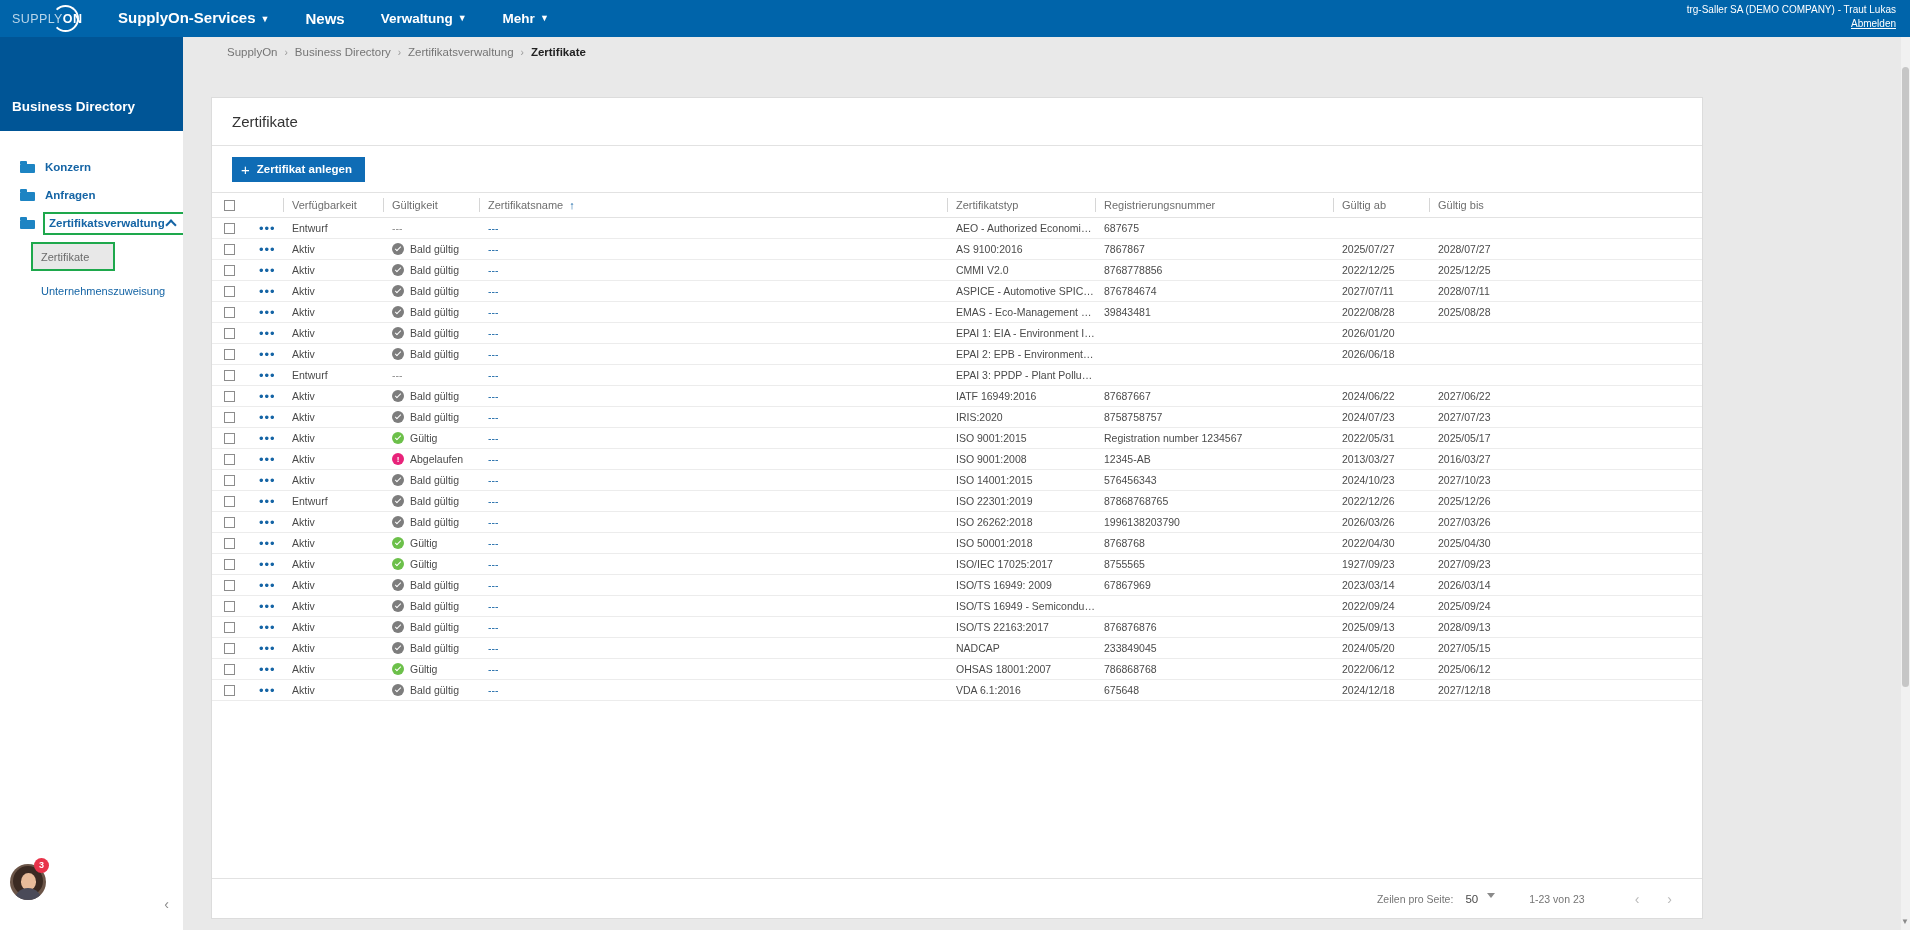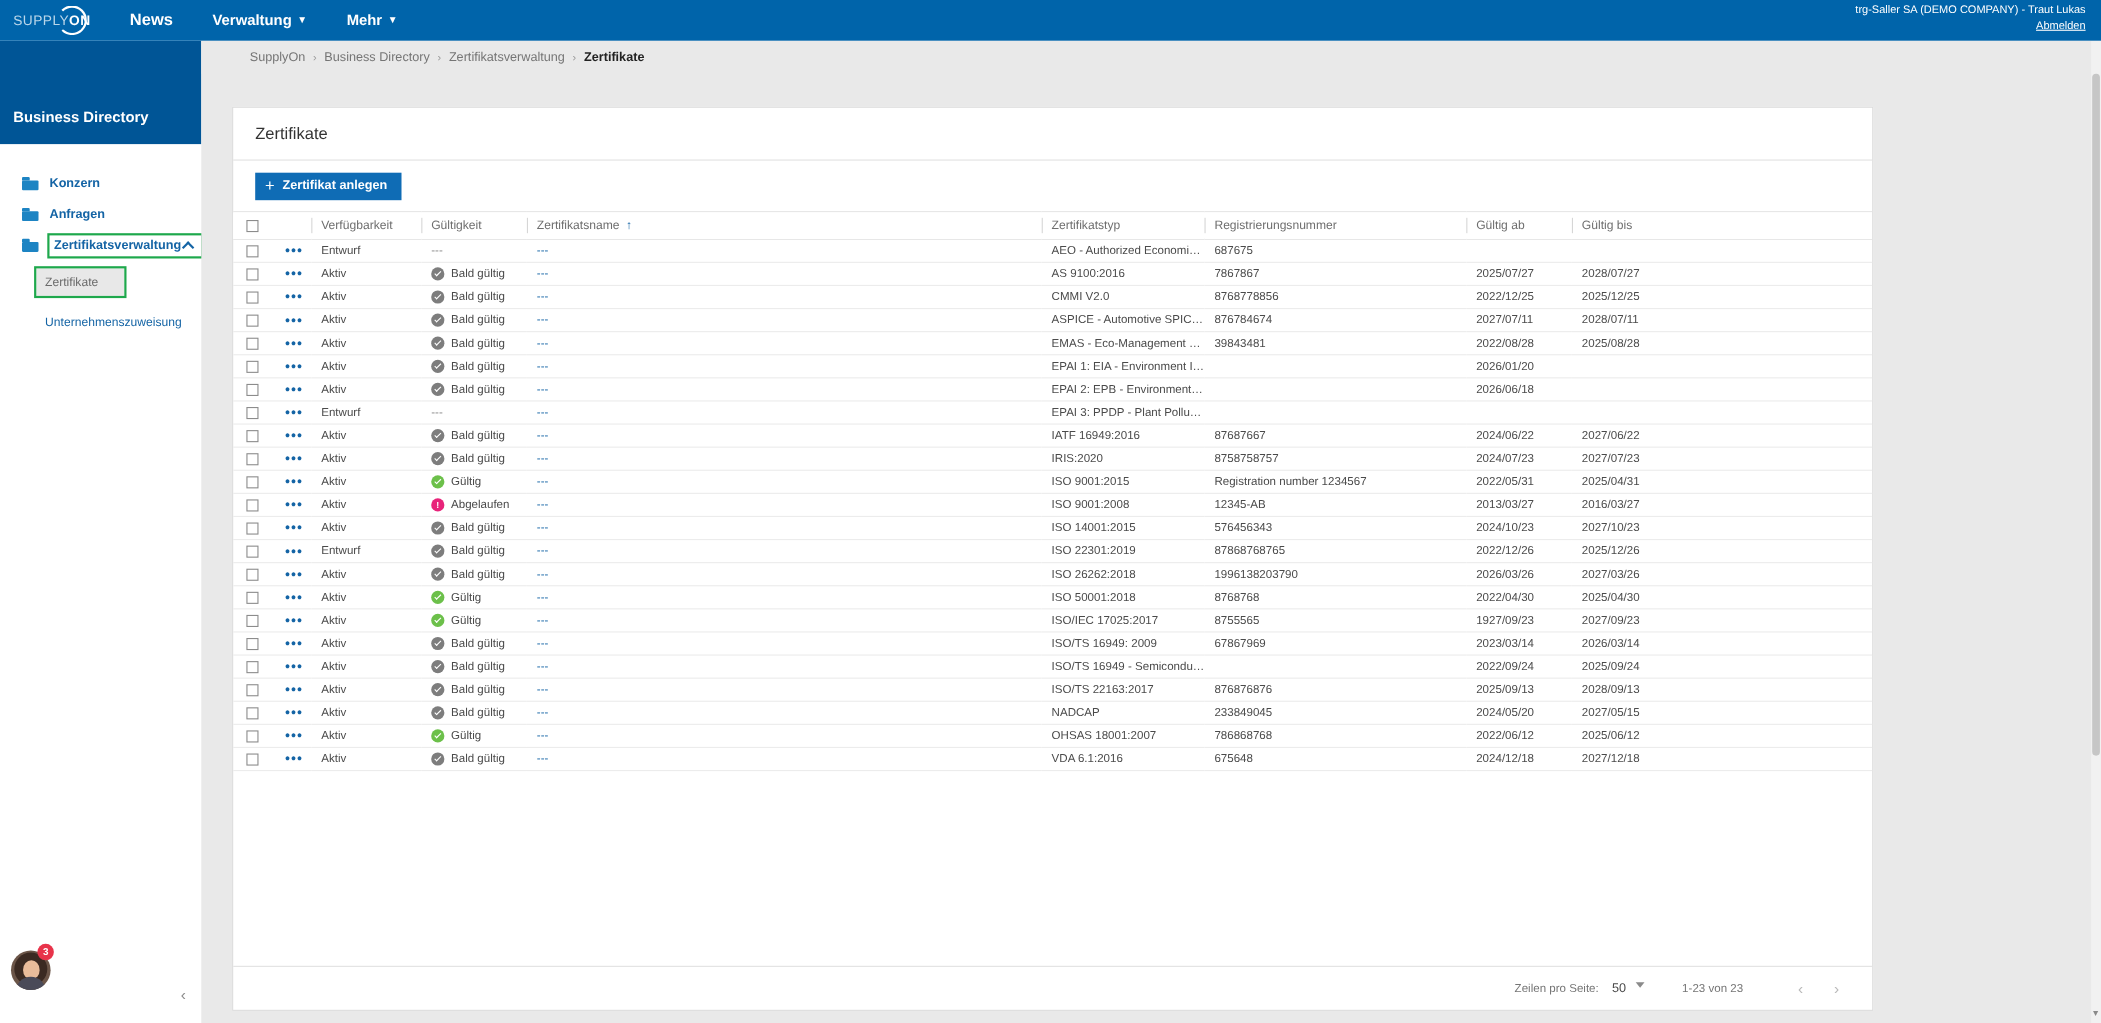--- a/index.html
+++ b/index.html
@@ -88,21 +88,21 @@
     transform: rotate(45deg); margin-top: 3px; margin-right: 3px;
   }
   .sub-item {
     margin-left: 33px; width: 80px; height: 25px;
     display: flex; align-items: center; padding-left: 8px;
     cursor: pointer;
   }
   .sub-item.active { background: #e8e8e8; }
   .sub-item.active .sub-label { color: #6b6b6b; }
   .sub-label { font-size: 11px; color: #1464a5; }
-  .sub-item2 { margin-left: 33px; height: 26px; display:flex; align-items:flex-end; padding-left: 8px; cursor: pointer;}
+  .sub-item2 { margin-left: 33px; height: 26px; display:flex; align-items:flex-start; padding-left: 8px; cursor: pointer; margin-top: 12px;}
   .sub-item2 .sub-label { font-size: 11px; color: #1464a5; }
 
   
   .avatar {
     position: absolute; left: 10px; bottom: 30px; width: 36px; height: 36px;
     border-radius: 50%; background: #6b5548; overflow: hidden;
     cursor: pointer;
   }
   .avatar .hair { position:absolute; left:3px; top:2px; width:30px; height:30px; border-radius:50%; background:#3b2a22;}
   .avatar .face { position:absolute; left:11px; top:9px; width:15px; height:17px; border-radius:50% 50% 45% 45%; background:#e9bc9a;}
@@ -215,20 +215,23 @@
 <body>
 
 <div class="topbar">
   <div class="logo-wrap">
     <div class="logo-text">
       <span>SUPPLY</span><b>ON</b>
     </div>
     <div class="logo-ring"></div>
   </div>
   <div class="nav-items">
+    <div class="nav-item">
+      <span>SupplyOn-Services</span><span class="caret">▼</span>
+    </div>
     <div class="nav-item">
       <span>News</span>
     </div>
     <div class="nav-item small">
       <span>Verwaltung</span><span class="caret">▼</span>
     </div>
     <div class="nav-item small">
       <span>Mehr</span><span class="caret">▼</span>
     </div>
   </div>
@@ -541,21 +544,21 @@
                 <span class="sicon valid">
                   <span class="chk"></span>
                 </span>
                 <span>Gültig</span>
               </span>
             </td>
             <td><span class="dash">---</span></td>
             <td>ISO 9001:2015</td>
             <td>Registration number 1234567</td>
             <td>2022/05/31</td>
-            <td>2025/04/31</td>
+            <td>2025/05/17</td>
           </tr>
           <tr>
             <td style="padding-left:12px"><span class="cb"></span></td>
             <td><span class="dots">•••</span></td>
             <td>Aktiv</td>
             <td>
               <span class="status">
                 <span class="sicon expired">!</span>
                 <span>Abgelaufen</span>
               </span>

